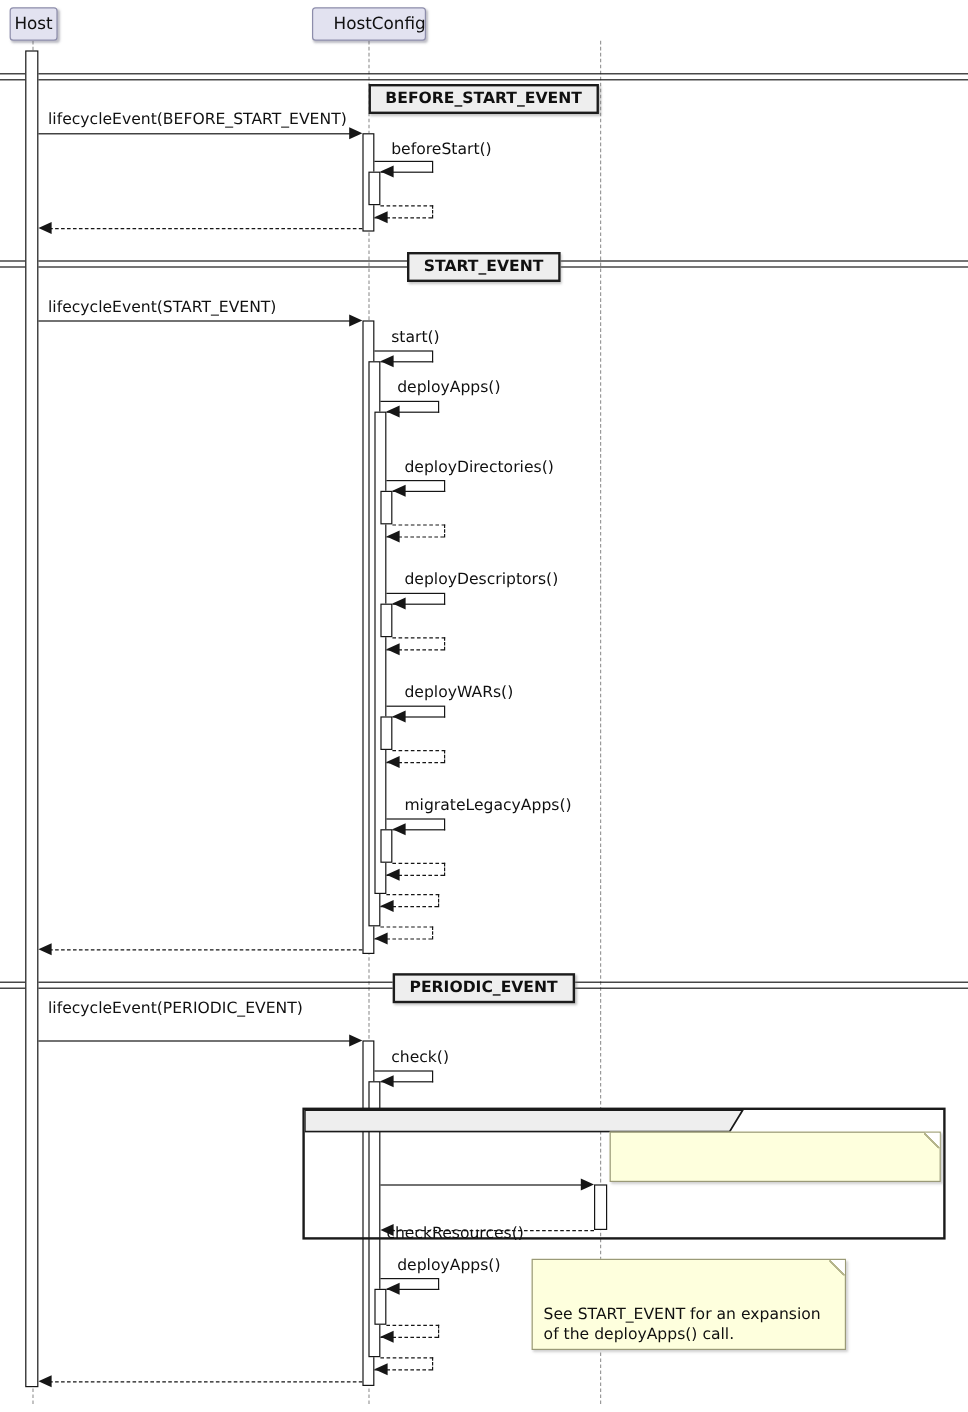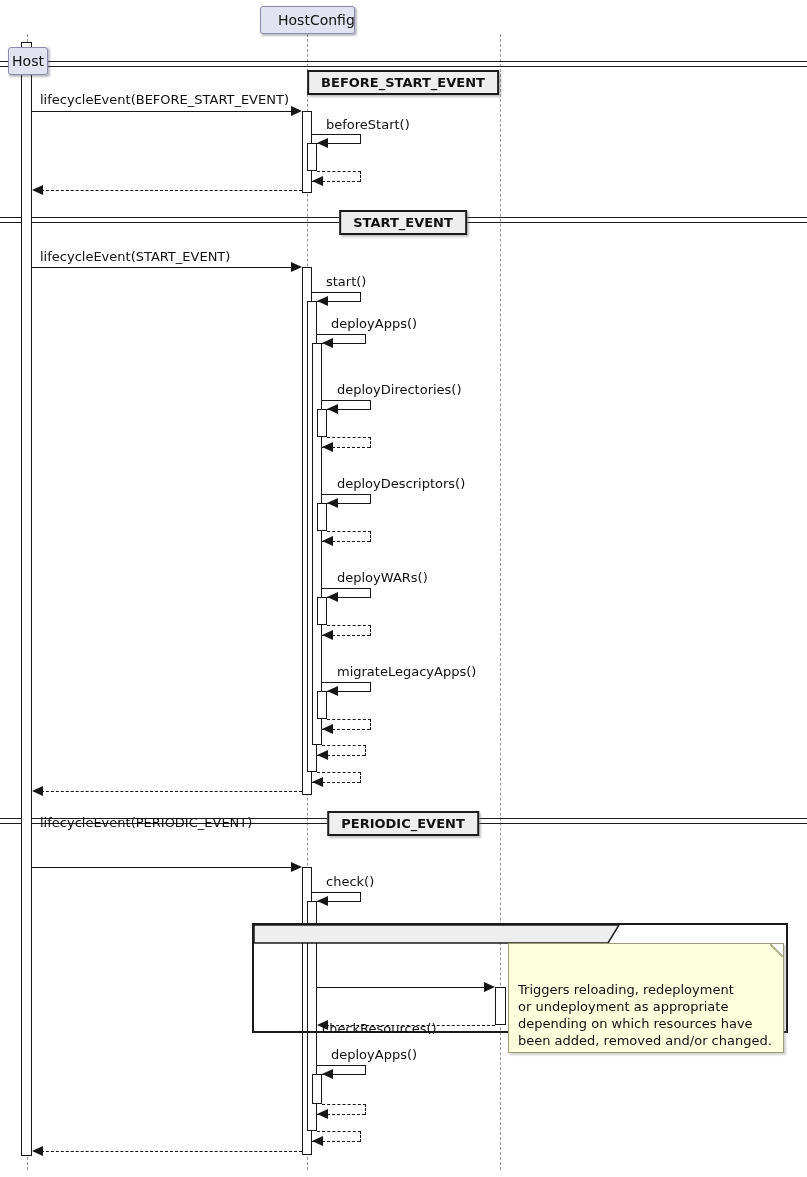--- a/index.html
+++ b/index.html
@@ -167,33 +167,34 @@
 
   <div class="ml" style="left:40px;top:92px;">lifecycleEvent(BEFORE_START_EVENT)</div>
   <div class="ml" style="left:326px;top:117px;">beforeStart()</div>
   <div class="ml" style="left:40px;top:249px;">lifecycleEvent(START_EVENT)</div>
   <div class="ml" style="left:326px;top:274px;">start()</div>
   <div class="ml" style="left:331px;top:316px;">deployApps()</div>
   <div class="ml" style="left:337px;top:382px;">deployDirectories()</div>
   <div class="ml" style="left:337px;top:476px;">deployDescriptors()</div>
   <div class="ml" style="left:337px;top:570px;">deployWARs()</div>
   <div class="ml" style="left:337px;top:664px;">migrateLegacyApps()</div>
-  <div class="ml" style="left:40px;top:815px;">lifecycleEvent(PERIODIC_EVENT)</div>
+  <div class="ml" style="left:40px;top:833px;">lifecycleEvent(PERIODIC_EVENT)</div>
   <div class="ml" style="left:326px;top:874px;">check()</div>
   <div class="ml" style="left:322px;top:1021px;">checkResources()</div>
   <div class="ml" style="left:331px;top:1047px;">deployApps()</div>
 
   <div class="note" style="left:508px;top:943px;width:256px;">
     <span class="fold"></span>
-    <span>Triggers reloading, redeployment
-or undeployment as appropriate
-depending on which resources have
-been added, removed and/or changed.</span>
+  </div>
+  <div class="note" style="left:443px;top:1049px;width:242px;">
+    <span class="fold"></span>
+    <span>See START_EVENT for an expansion
+of the deployApps() call.</span>
   </div>
 
   <div class="divlabel" style="top:70px;">BEFORE_START_EVENT</div>
   <div class="divlabel" style="top:210px;">START_EVENT</div>
   <div class="divlabel" style="top:811px;">PERIODIC_EVENT</div>
 
-  <div class="participant" style="left:8px;width:40px;margin-top:41px;">Host</div>
+  <div class="participant" style="left:8px;width:40px;">Host</div>
   <div class="participant" style="left:260px;width:95px;padding-left:17px;">HostConfig</div>
 
 </div>
 
 </body></html>

